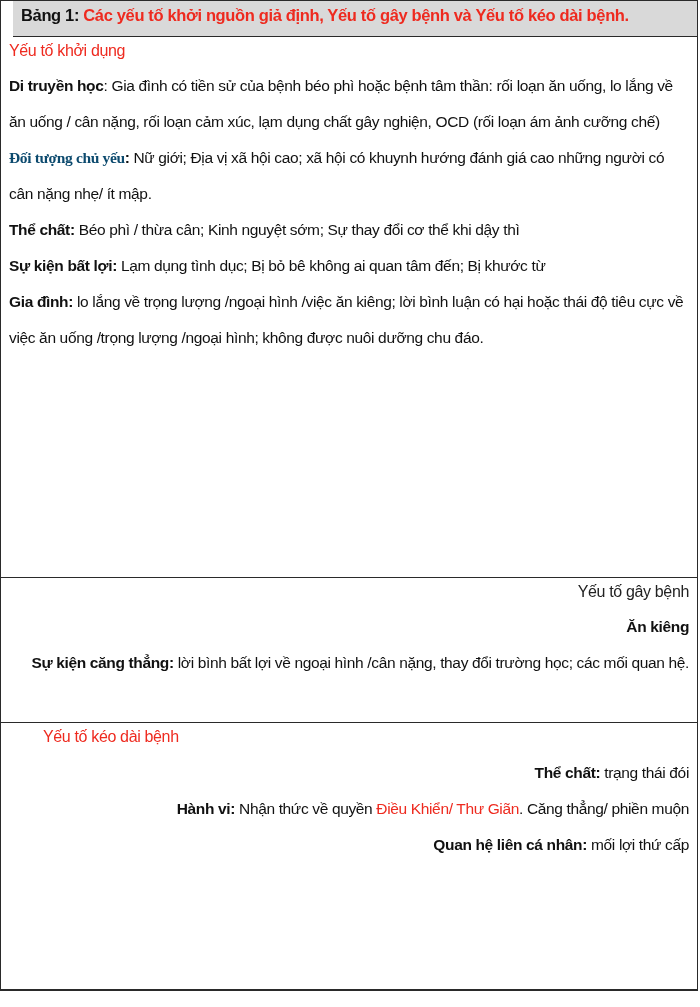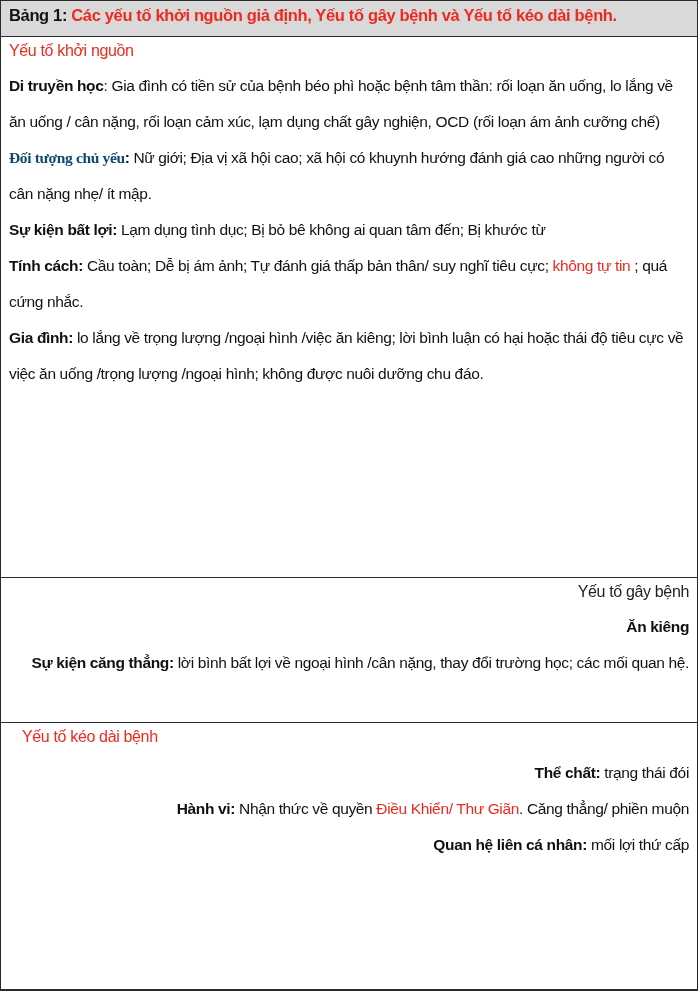--- a/index.html
+++ b/index.html
@@ -25,30 +25,31 @@
     .header {
       background: #d9d9d9;
       height: 36px;
       border-bottom: 1.5px solid #2a2a2a;
       box-sizing: border-box;
       padding: 5px 0 0 8px;
       font-size: 16.5px;
       font-weight: bold;
       letter-spacing: -0.35px;
       white-space: nowrap;
+      margin-left: 12px;
     }
     .header .label { color: #111111; }
     .header .title { color: #ee2a1f; }
     .section {
       box-sizing: border-box;
       border-bottom: 1.5px solid #2a2a2a;
       font-size: 15.5px;
       letter-spacing: -0.35px;
     }
-    .section:last-child { border-bottom: none; }
+    .section:last-child { border-bottom: none; margin-left: 21px; }
     .sec1 { height: 541px; padding: 1px 8px 0 8px; }
     .sec2 { height: 145px; padding: 1px 8px 0 8px; text-align: right; }
     .sec3 { height: 266px; padding: 1px 8px 0 8px; }
     .sec-title {
       font-size: 16px;
       line-height: 26px;
       height: 26px;
       white-space: nowrap;
     }
     .red { color: #ee2a1f; }
@@ -70,30 +71,30 @@
 <body>
 
 <div class="table">
 
   <div class="header">
     <span class="label">Bảng 1:</span>
     <span class="title">Các yếu tố khởi nguồn giả định, Yếu tố gây bệnh và Yếu tố kéo dài bệnh.</span>
   </div>
 
   <div class="section sec1">
-    <div class="sec-title red">Yếu tố khởi nguồn</div>
+    <div class="sec-title red">Yếu tố khởi dụng</div>
 
     <p class="item"><span class="b">Di truyền học</span><span>:</span><span>  Gia đình có tiền sử của bệnh béo phì hoặc bệnh tâm thần: rối loạn ăn uống, lo lắng về ăn uống / cân nặng, rối loạn cảm xúc, lạm dụng chất gây nghiện, OCD (rối loạn ám ảnh cưỡng chế)</span></p>
 
     <p class="item"><span class="b red">Đối tượng chủ yếu</span><span class="b">:</span><span>  Nữ giới; Địa vị xã hội cao; xã hội có khuynh hướng đánh giá cao những người có cân nặng nhẹ/ ít mập.</span></p>
 
+    <p class="item"><span class="b">Thể chất:</span><span> Béo phì / thừa cân; Kinh nguyệt sớm; Sự thay đổi cơ thể khi dậy thì</span></p>
 
     <p class="item"><span class="b">Sự kiện bất lợi:</span><span> Lạm dụng tình dục; Bị bỏ bê không ai quan tâm đến; Bị khước từ</span></p>
 
-    <p class="item"><span class="b">Tính cách:</span><span> Cầu toàn; Dễ bị ám ảnh; Tự đánh giá thấp bản thân/ suy nghĩ tiêu cực; </span><span class="red">không tự tin</span><span> ; quá cứng nhắc.</span></p>
 
     <p class="item"><span class="b">Gia đình:</span><span> lo lắng về trọng lượng /ngoại hình /việc ăn kiêng; lời bình luận có hại hoặc thái độ tiêu cực về việc ăn uống /trọng lượng /ngoại hình; không được nuôi dưỡng chu đáo.</span></p>
 
   </div>
 
   <div class="section sec2">
     <div class="sec-title dark">Yếu tố gây bệnh</div>
 
     <p class="item"><span class="b">Ăn kiêng</span><span></span></p>
 

